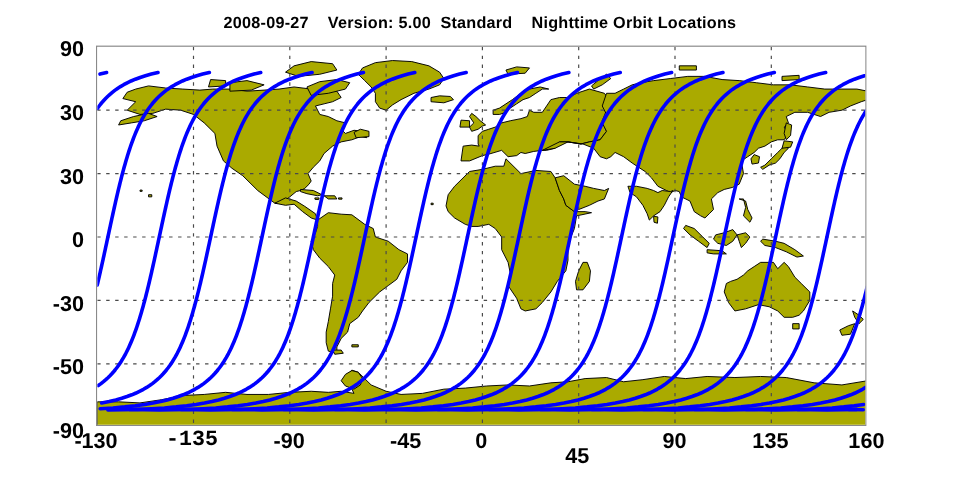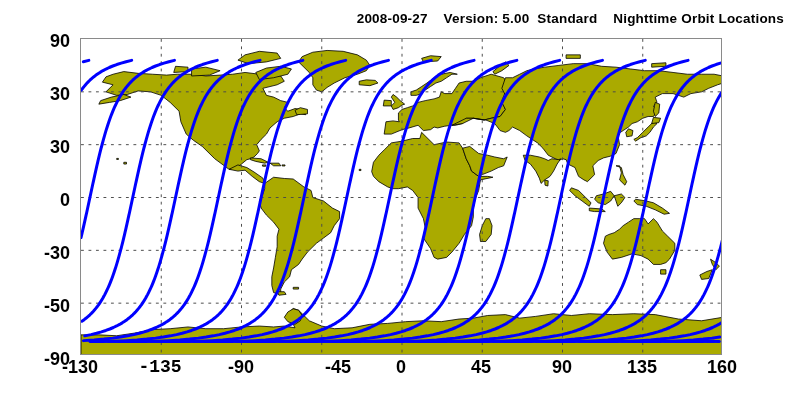--- a/index.html
+++ b/index.html
@@ -3,22 +3,22 @@
 <meta charset="utf-8">
 <style>
   html,body{margin:0;padding:0;}
   body{
     width:800px;height:400px;background:#ffffff;
     font-family:"Liberation Sans", sans-serif;
     overflow:hidden;position:relative;
   }
   #chart-root{position:absolute;inset:0;}
   #title{
-    position:absolute;left:0;right:16px;top:11px;
-    text-align:right;font-size:13.5px;font-weight:bold;color:#000;
+    position:absolute;left:0;right:0;top:11px;
+    text-align:center;font-size:13.5px;font-weight:bold;color:#000;
     letter-spacing:0.2px;white-space:pre;
   }
   
   #plot{
     position:absolute;left:80px;top:38px;width:642px;height:317px;
     background:#ffffff;box-sizing:border-box;
     border:1.5px solid #8a8a8a;
   }
   #plot-inner{position:absolute;inset:0;overflow:hidden;}
   #plot svg, #plot-inner svg{display:block;}
@@ -321,18 +321,18 @@
   <div class="tick-label ytick" style="left:26px;top:190px;width:44px;">0</div>
   <div class="tick-label ytick" style="left:26px;top:243px;width:44px;">-30</div>
   <div class="tick-label ytick" style="left:26px;top:296px;width:44px;">-50</div>
   <div class="tick-label ytick" style="left:26px;top:349px;width:44px;">-90</div>
 
   <div class="tick-label xtick" style="left:50px;top:357px;width:60px;">-130</div>
   <div class="tick-label xtick" style="left:130px;top:357px;width:60px;font-family:Liberation Mono, monospace;">-135</div>
   <div class="tick-label xtick" style="left:211px;top:357px;width:60px;">-90</div>
   <div class="tick-label xtick" style="left:291px;top:357px;width:60px;text-align:right;">-45</div>
   <div class="tick-label xtick" style="left:371px;top:357px;width:60px;">0</div>
-  <div class="tick-label xtick" style="left:451px;top:357px;width:60px;">45</div>
+  <div class="tick-label xtick" style="left:451px;top:370px;width:60px;">45</div>
   <div class="tick-label xtick" style="left:532px;top:357px;width:60px;">90</div>
   <div class="tick-label xtick" style="left:612px;top:357px;width:60px;">135</div>
   <div class="tick-label xtick" style="left:692px;top:357px;width:60px;">160</div>
 
 </div>
 
 </body></html>

